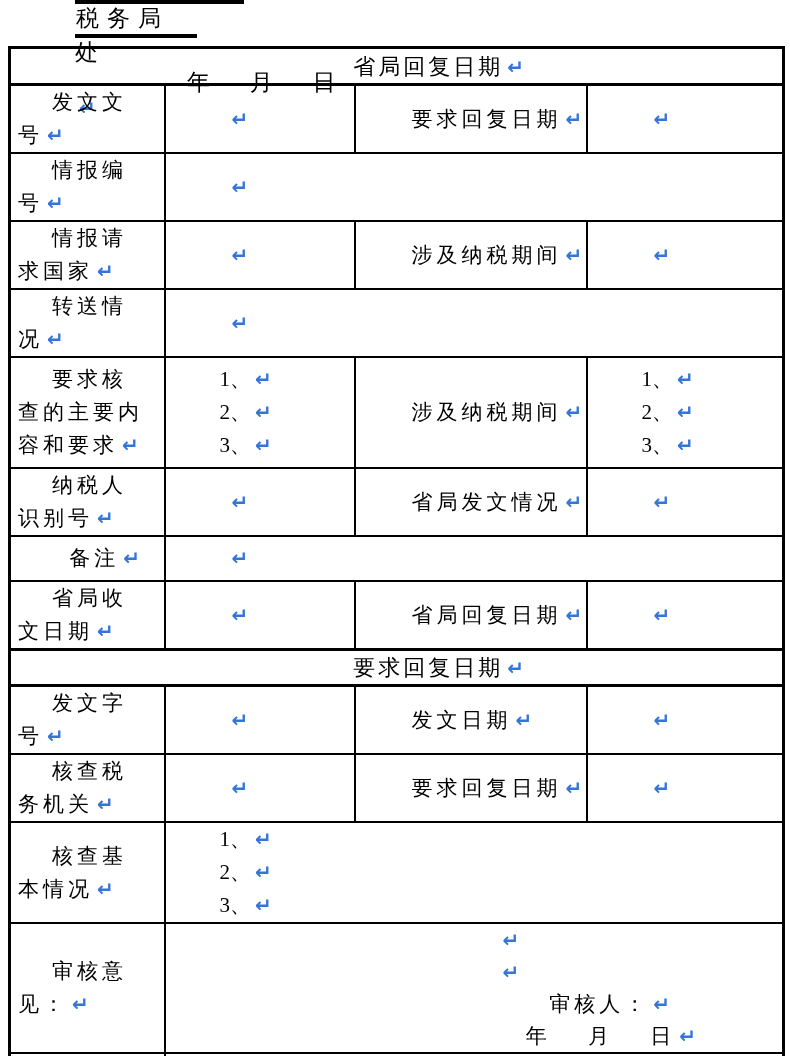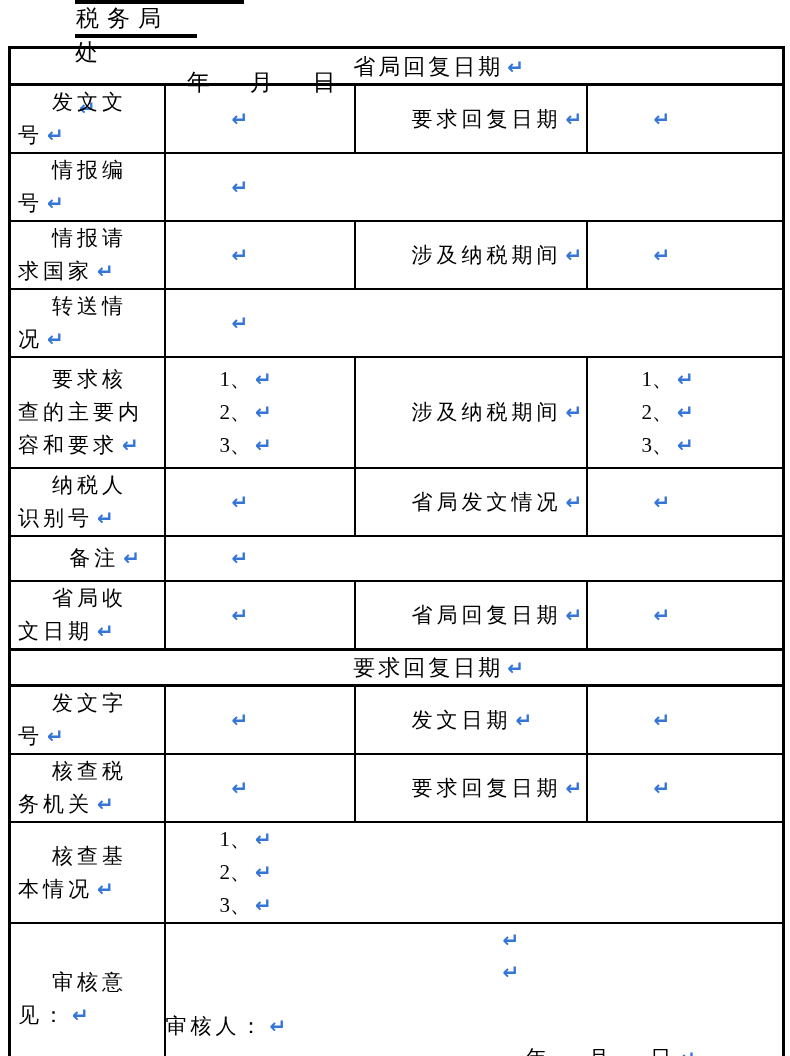--- a/index.html
+++ b/index.html
@@ -47,21 +47,21 @@
   .label{
     white-space:pre-line;text-align:left;text-indent:34px;
     padding-left:7px;padding-right:2px;letter-spacing:4px;
   }
   .label.one{text-align:center;text-indent:30px;white-space:nowrap;}
   td.mid{text-align:left;text-indent:56px;white-space:nowrap;letter-spacing:4px;}
   td.val{text-align:left;padding-left:62px;}
   td.vlist div{padding-left:54px;text-align:left;white-space:nowrap;}
   td.review{vertical-align:middle;}
   .cline{text-align:center;text-indent:70px;line-height:32px;}
-  .rline{text-align:left;letter-spacing:4px;line-height:32px;white-space:nowrap;margin-top:22px;}
+  .rline{text-align:right;padding-right:112px;letter-spacing:4px;line-height:32px;white-space:nowrap;}
   .rline2{text-align:right;padding-right:86px;letter-spacing:4px;word-spacing:28px;line-height:32px;white-space:nowrap;}
   td.cval{text-align:center;text-indent:70px;}
 </style>
 </head>
 <body>
 
 <div class="topline">
   <span class="blank blank1"></span>
     <span class="bureau">税务局</span>
     <span class="blank blank2"></span>

